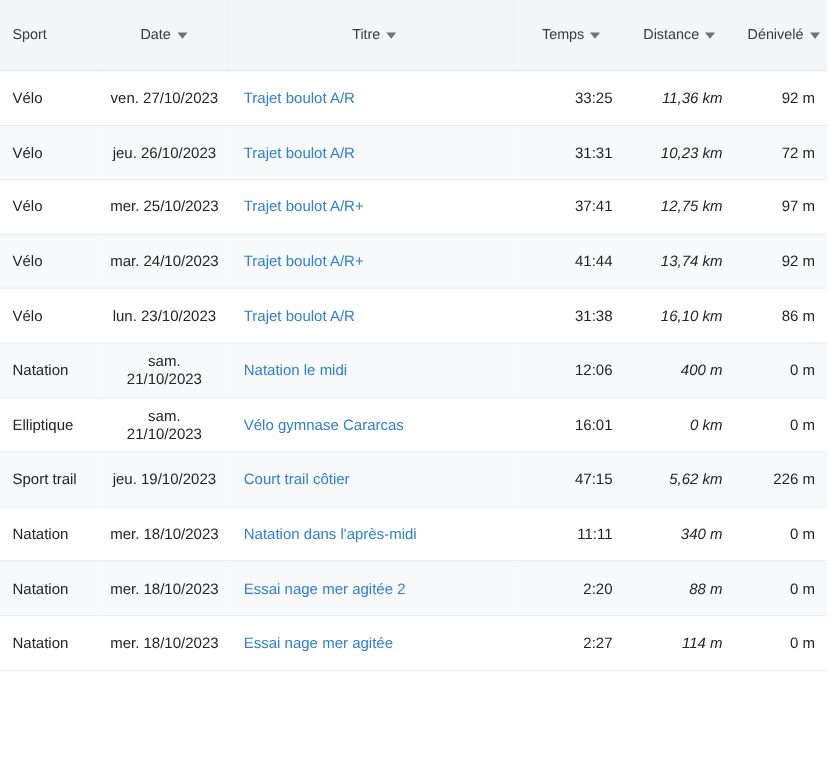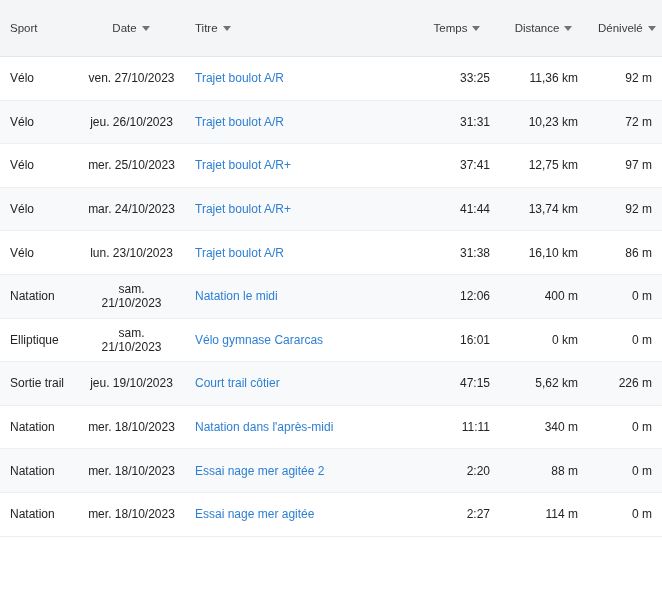--- a/index.html
+++ b/index.html
@@ -27,21 +27,21 @@
     color: #3a3a3a;
     padding: 22px 10px;
     height: 26px;
     box-sizing: border-box;
     border-bottom: 1px solid #e3e5e8;
     white-space: nowrap;
     vertical-align: middle;
   }
   th.col-sport   { width: 78px;  text-align: left; }
   th.col-date    { width: 107px; text-align: center; }
-  th.col-title   { width: 230px; text-align: left; }
+  th.col-title   { width: 230px; text-align: center; }
   th.col-time    { width: 85px;  text-align: center; }
   th.col-dist    { width: 88px;  text-align: center; }
   th.col-elev    { width: 74px;  text-align: center; }
 
   .th-inner {
     display: inline-flex;
     align-items: center;
     gap: 5px;
   }
   .sort-caret {
@@ -73,21 +73,21 @@
   tbody tr:nth-child(even) td {
     background: #f8f9fb;
   }
   tbody tr:nth-child(odd) td {
     background: #ffffff;
   }
   td.c-sport { text-align: left; line-height: 14px; }
   td.c-date  { text-align: center; }
   td.c-title { text-align: left; padding-left: 12px; }
   td.c-time  { text-align: right; }
-  td.c-dist  { text-align: right; }
+  td.c-dist  { text-align: right; font-style: italic; }
   td.c-elev  { text-align: right; padding-right: 14px; }
   a.title-link {
     color: #2d7fd3;
     text-decoration: none;
     font-size: 12px;
     margin-top: 48px;
   }
 </style>
 </head>
 <body>
@@ -183,21 +183,21 @@
       </tr>
       <tr>
         <td class="c-sport"><span>Elliptique</span></td>
         <td class="c-date"><span>sam. 21/10/2023</span></td>
         <td class="c-title"><a class="title-link" href="#">Vélo gymnase Cararcas</a></td>
         <td class="c-time"><span>16:01</span></td>
         <td class="c-dist"><span>0 km</span></td>
         <td class="c-elev"><span>0 m</span></td>
       </tr>
       <tr>
-        <td class="c-sport"><span>Sortie trail</span></td>
+        <td class="c-sport"><span>Sport trail</span></td>
         <td class="c-date"><span>jeu. 19/10/2023</span></td>
         <td class="c-title"><a class="title-link" href="#">Court trail côtier</a></td>
         <td class="c-time"><span>47:15</span></td>
         <td class="c-dist"><span>5,62 km</span></td>
         <td class="c-elev"><span>226 m</span></td>
       </tr>
       <tr>
         <td class="c-sport"><span>Natation</span></td>
         <td class="c-date"><span>mer. 18/10/2023</span></td>
         <td class="c-title"><a class="title-link" href="#">Natation dans l'après-midi</a></td>

